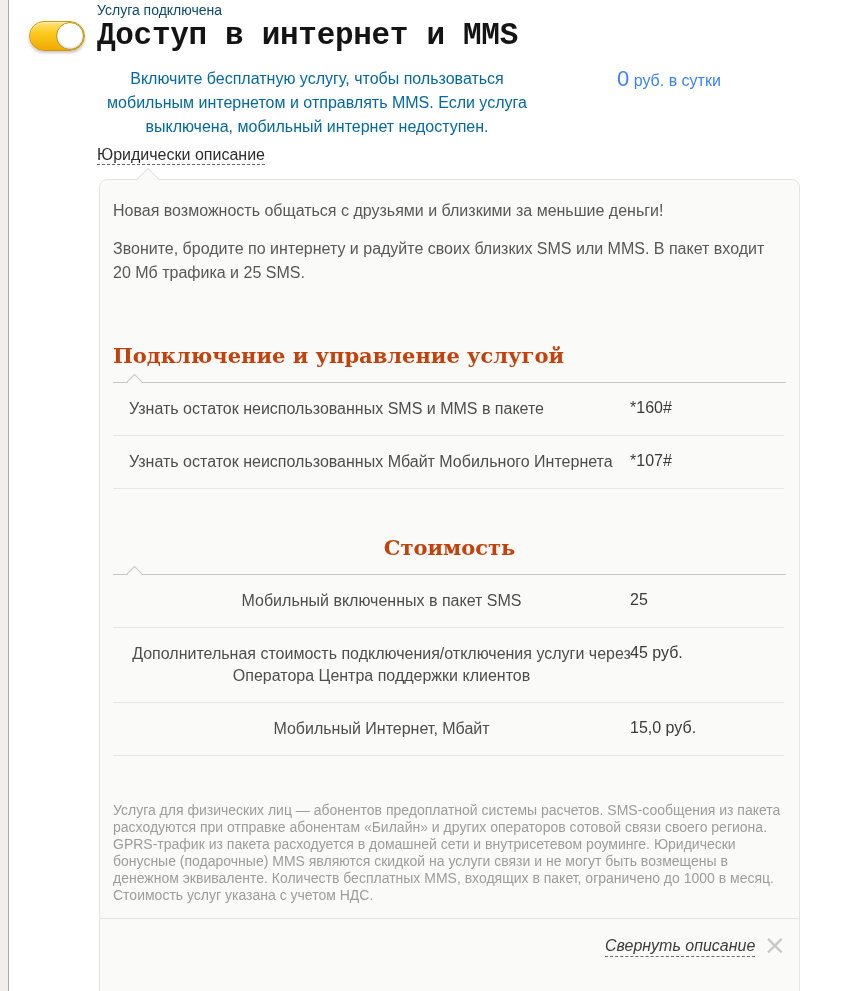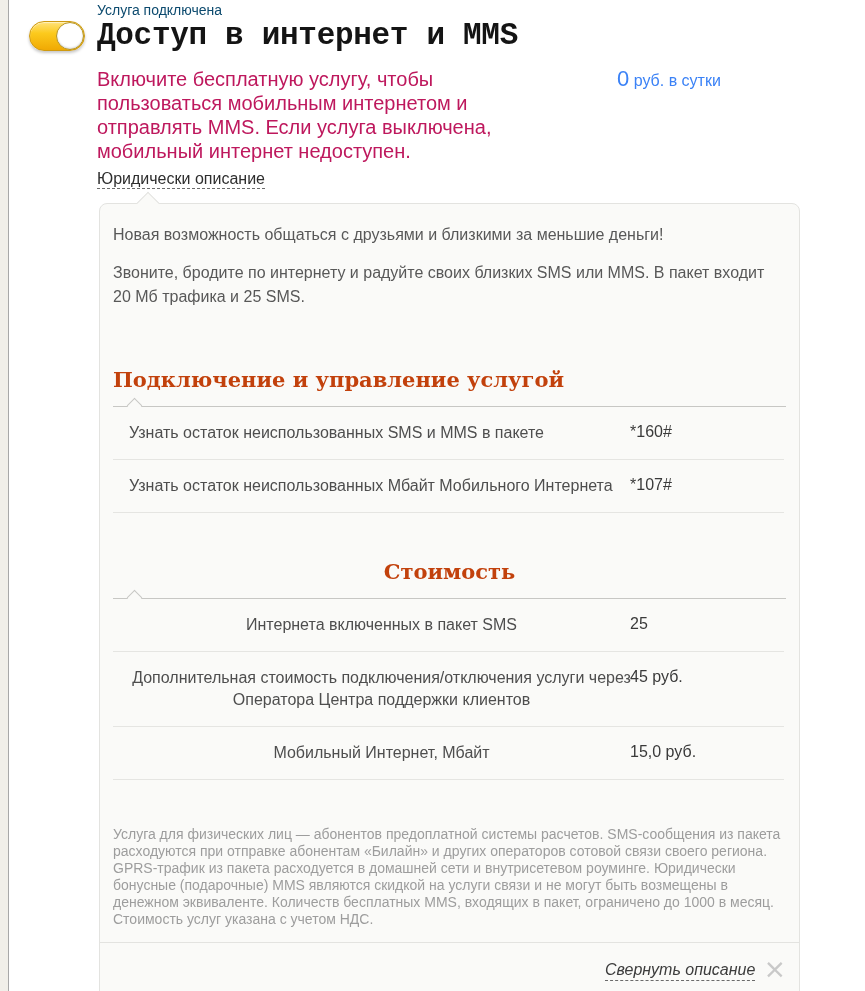--- a/index.html
+++ b/index.html
@@ -37,21 +37,21 @@
   .status { font-size:14px; line-height:15px; color:#0c4a6e; }
   .title {
     margin-top:4px;
     font-family:Liberation Mono, monospace;
     font-weight:bold;
     font-size:31px; line-height:28px;
     letter-spacing:-0.3px;
     color:#141414;
   }
   .desc-row { position:relative; margin-top:17px; width:703px; }
-  .desc { width:440px; font-size:20px; line-height:24px; color:#be185d; }
+  .desc { width:440px; font-size:16px; line-height:24px; color:#0369a1;text-align:center; }
   .price { position:absolute; left:520px; top:0; white-space:nowrap; color:#3b82f6;text-align:center; }
   .price-value { font-size:22px; line-height:24px; }
   .price-unit  { font-size:16px; }
 
   .details-link {
     display:inline-block; margin-top:6px;
     font-size:16px; line-height:19px; color:#2e2e2e;
     border-bottom:1px dashed #6b6b6b;
     text-decoration:none; cursor:pointer;
   }
@@ -177,21 +177,21 @@
       <div class="row-hr"></div>
     </div>
 
     <div class="section section-2">
       <h2 class="section-title">Стоимость</h2>
       <div class="sec-hr">
           <span class="sec-notch"></span>
         </div>
 
       <div class="row">
-        <div class="row-label">Интернета включенных в пакет SMS</div>
+        <div class="row-label">Мобильный включенных в пакет SMS</div>
         <div class="row-value">25</div>
       </div>
       <div class="row-hr"></div>
 
       <div class="row">
         <div class="row-label">Дополнительная стоимость подключения/отключения услуги через Оператора Центра поддержки клиентов</div>
         <div class="row-value">45 руб.</div>
       </div>
       <div class="row-hr"></div>
 

